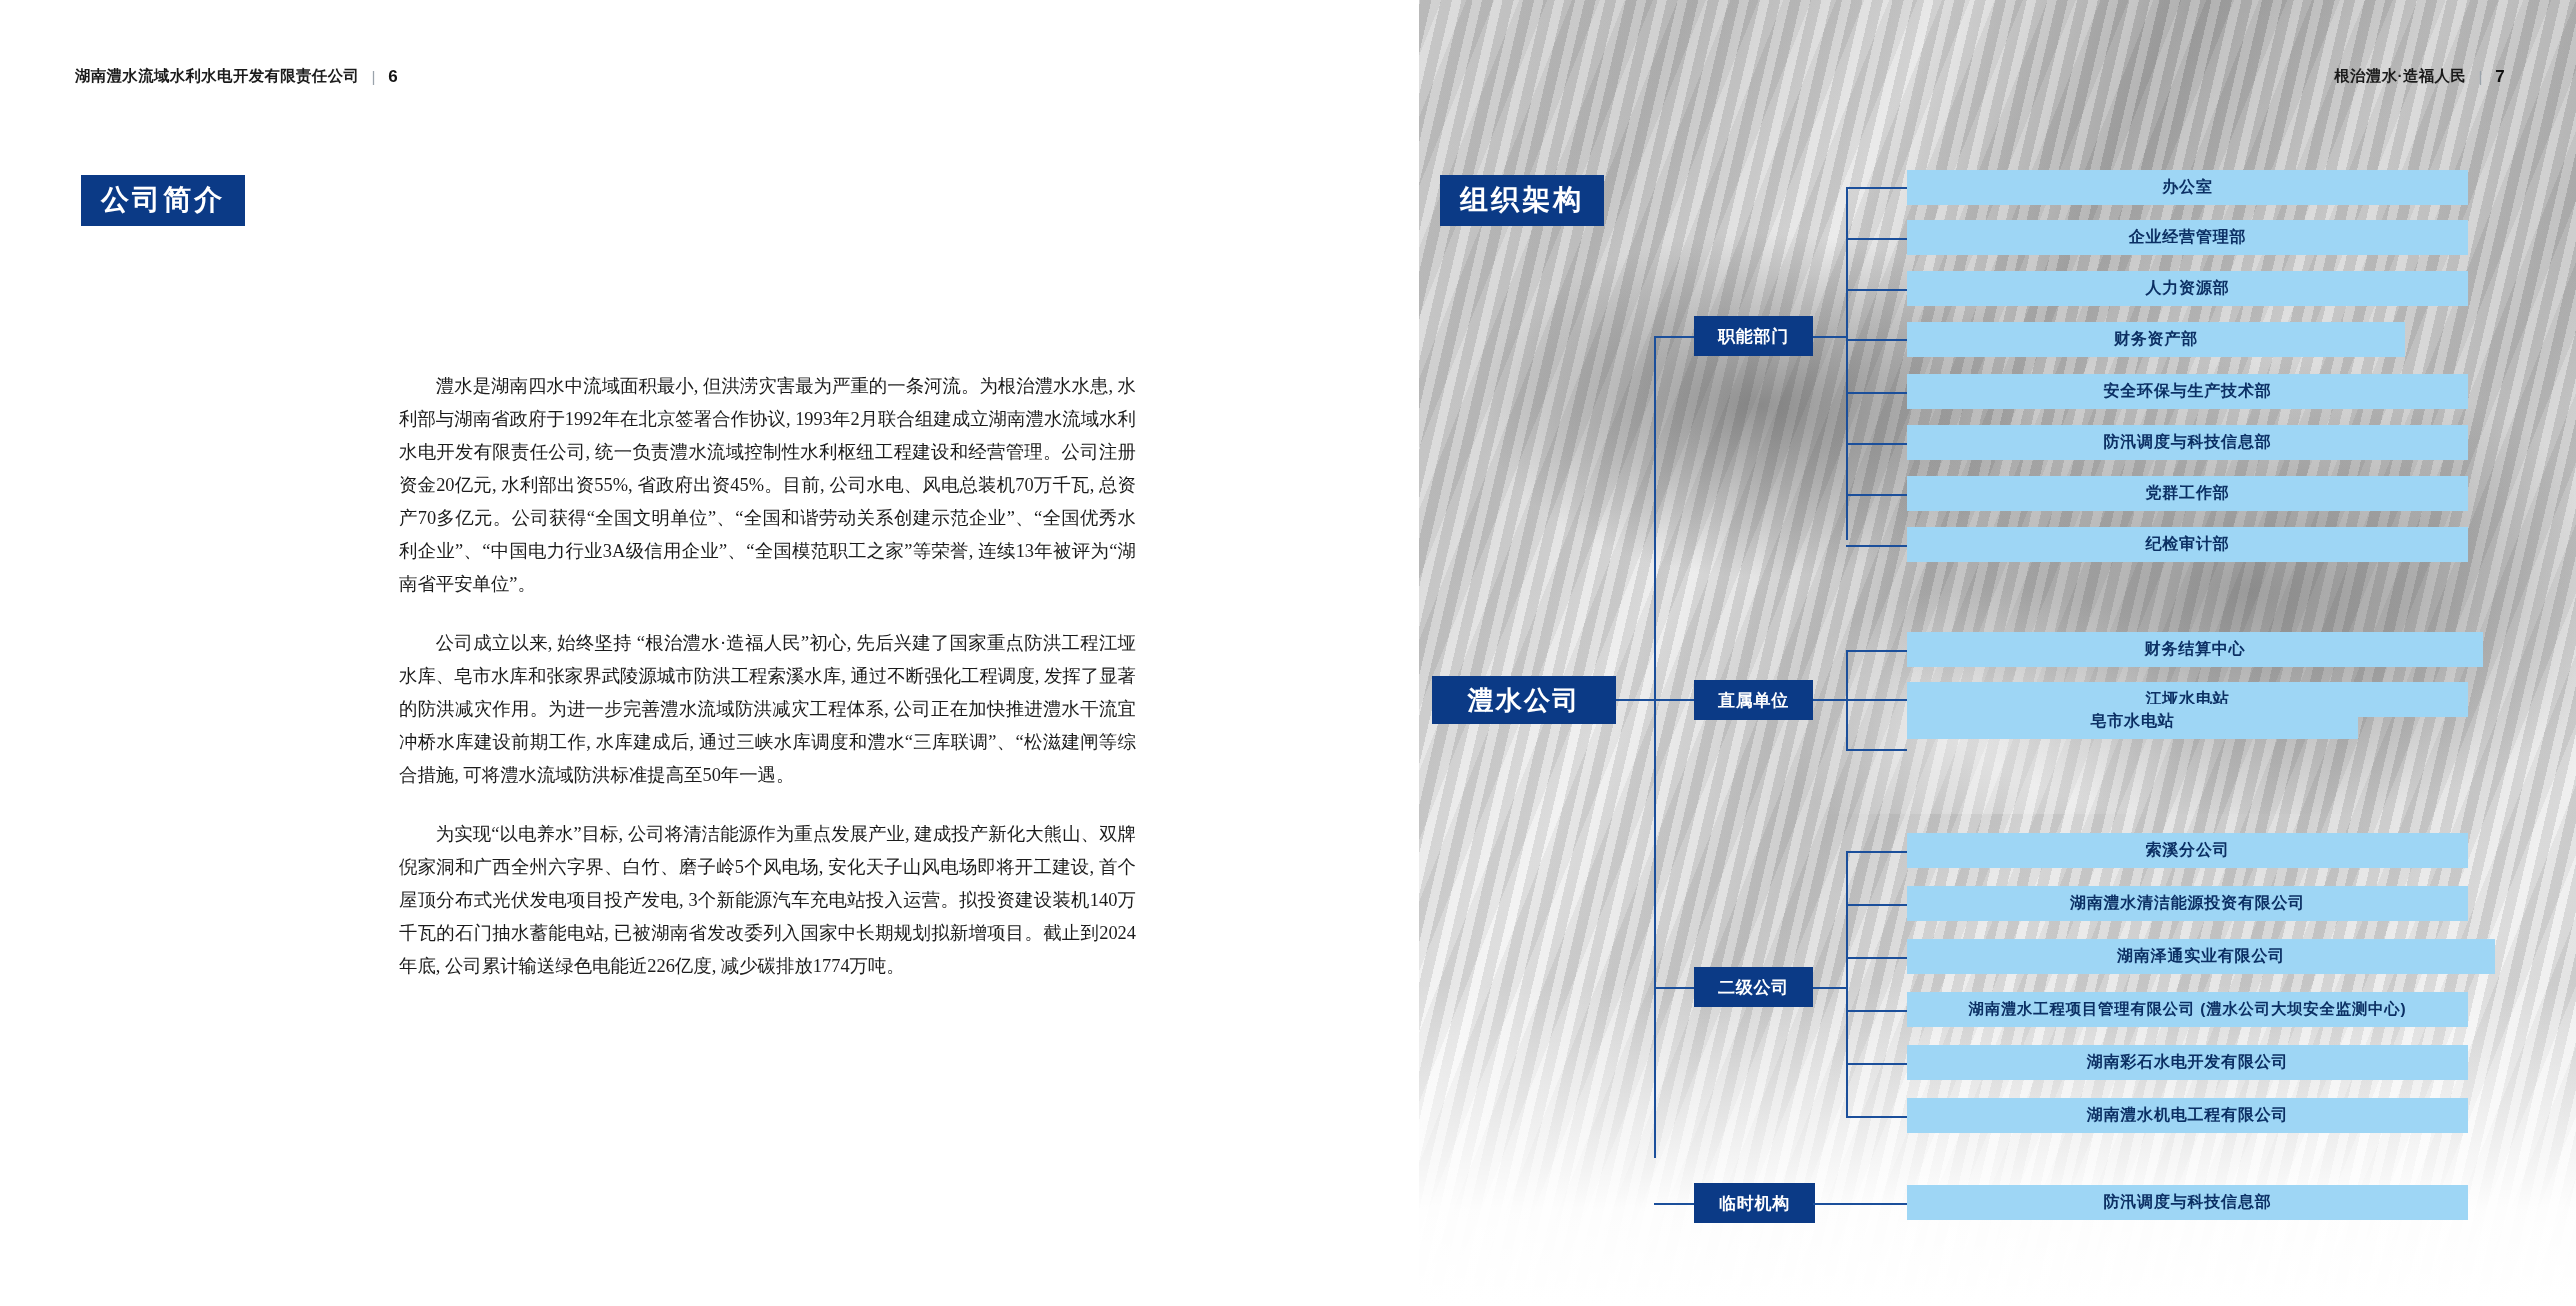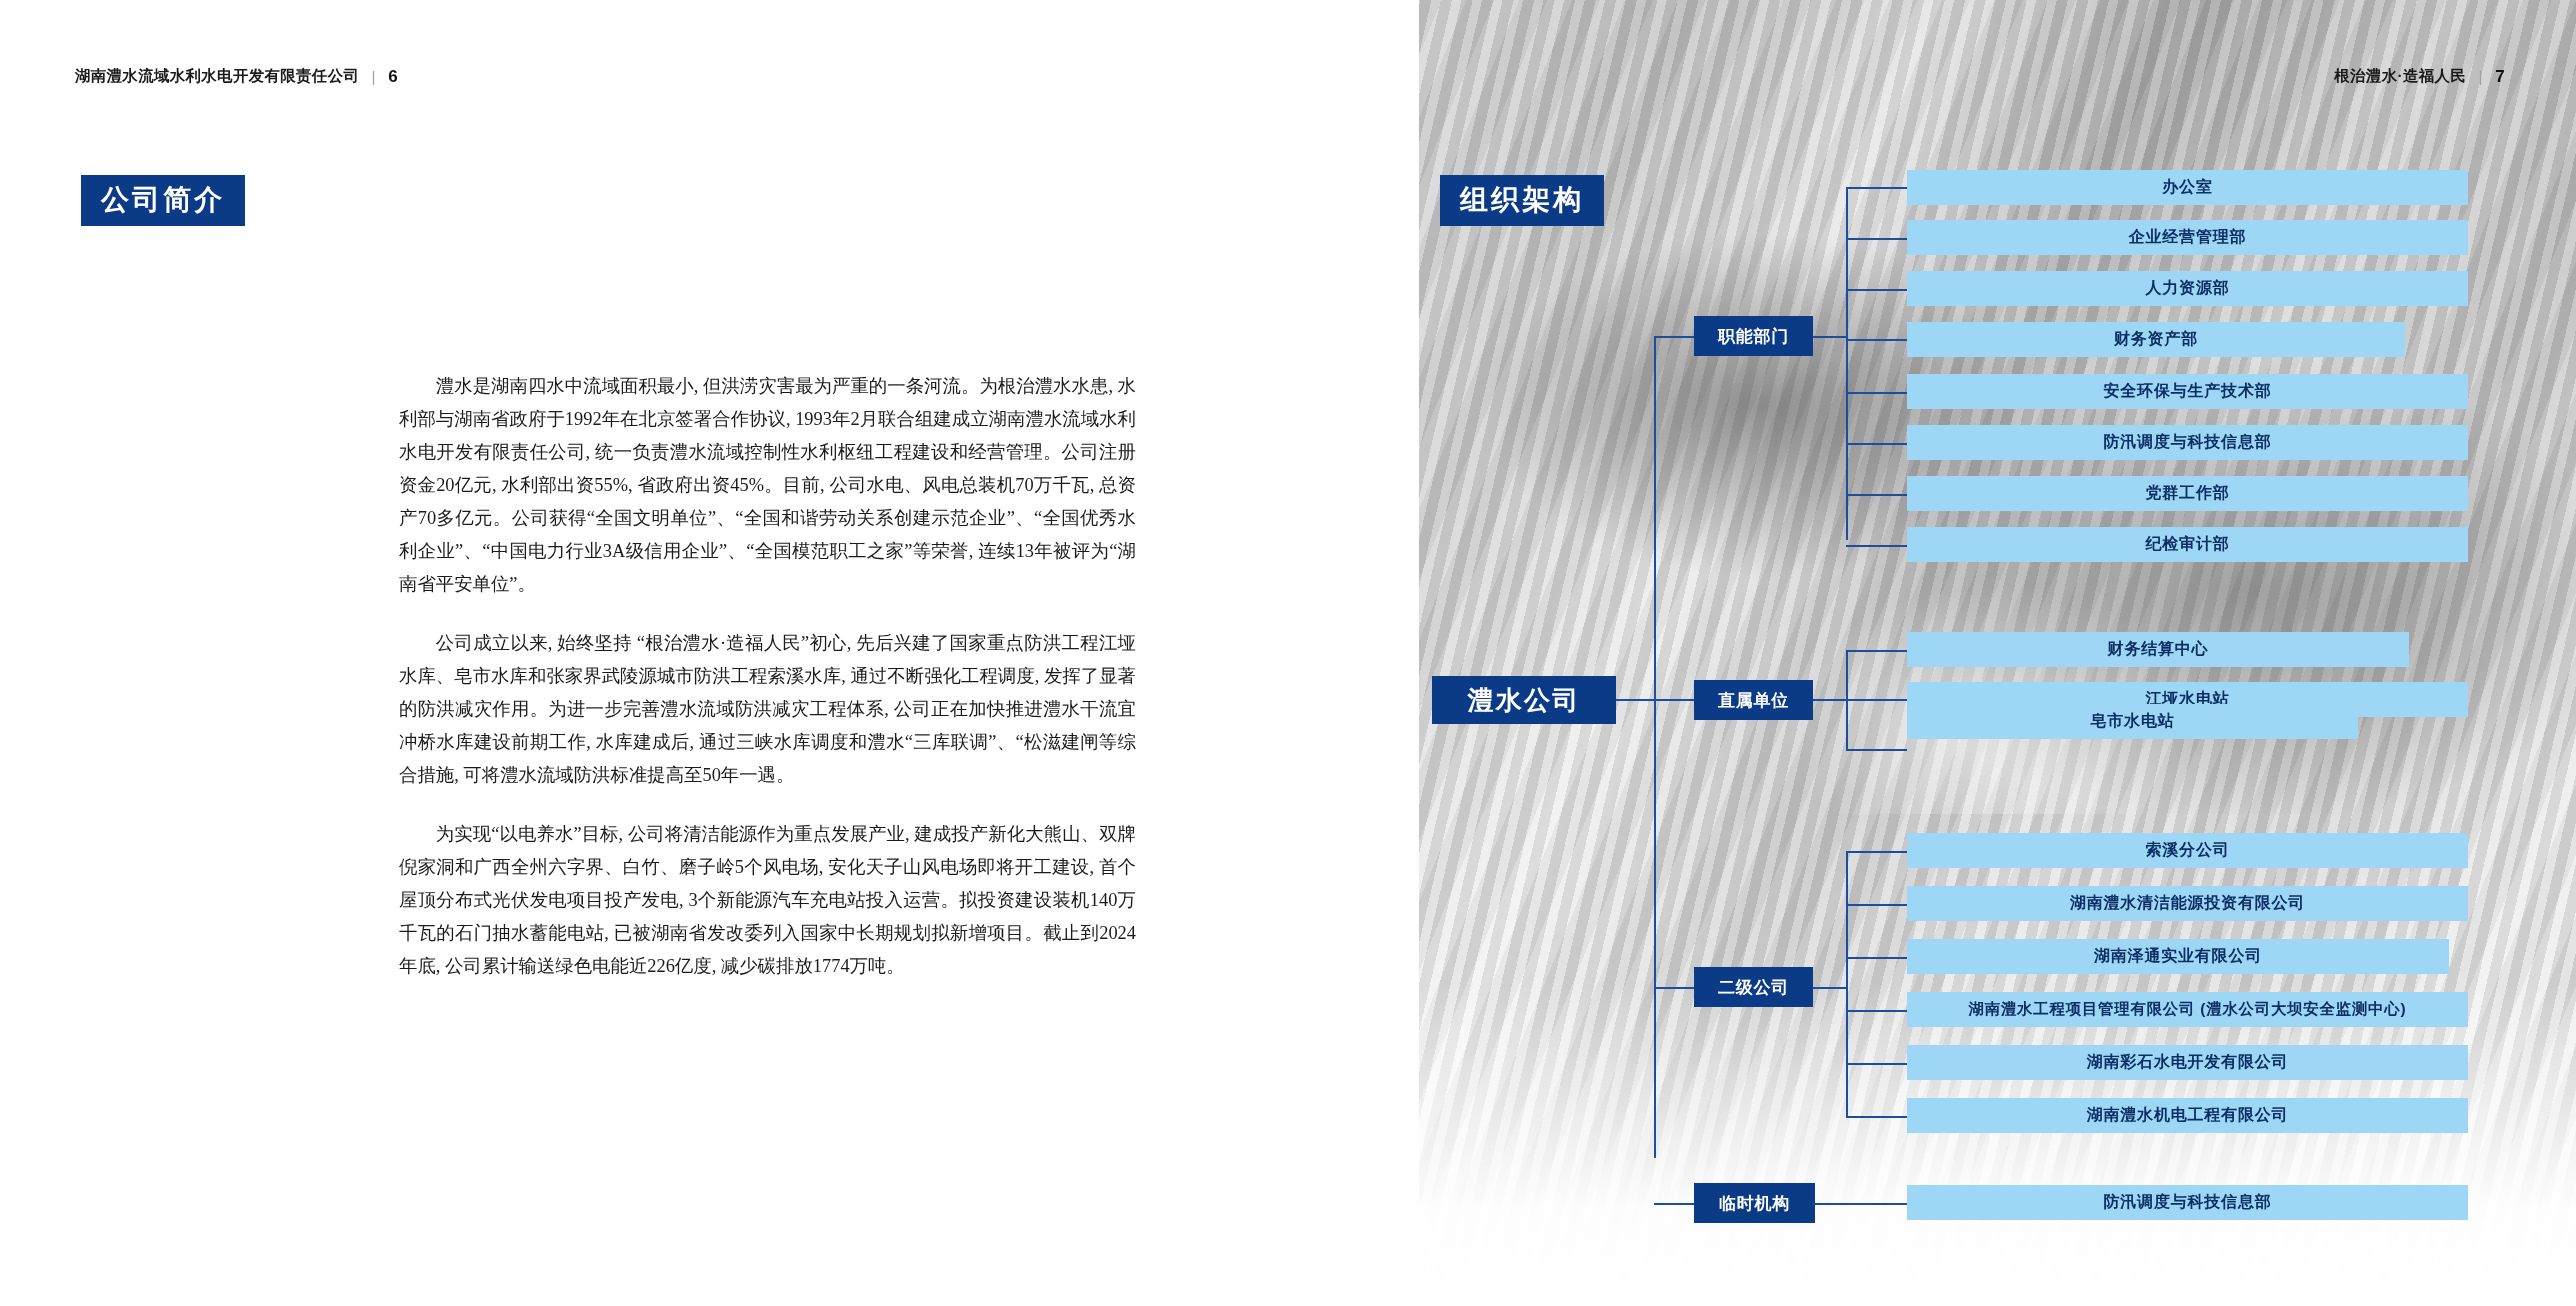--- a/index.html
+++ b/index.html
@@ -266,41 +266,41 @@
 
   <div class="conn conn-h" style="left:556px; top:545px; width:61px;"></div>
   <div class="node node-leaf" style="left:617px; top:527px; width:561px;">纪检审计部</div>
 
   <div class="conn conn-h" style="left:364px; top:699px; width:40px;"></div>
   <div class="node node-group" style="left:404px; top:680px; width:119px;">直属单位</div>
   <div class="conn conn-h" style="left:523px; top:699px; width:34px;"></div>
   <div class="conn conn-v" style="left:556px; top:650px; height:100px;"></div>
 
   <div class="conn conn-h" style="left:556px; top:650px; width:61px;"></div>
-  <div class="node node-leaf" style="left:617px; top:632px; width:502px;">财务结算中心</div>
+  <div class="node node-leaf" style="left:617px; top:632px; width:576px;">财务结算中心</div>
 
   <div class="conn conn-h" style="left:556px; top:699px; width:61px;"></div>
   <div class="node node-leaf" style="left:617px; top:682px; width:561px;">江垭水电站</div>
 
   <div class="conn conn-h" style="left:556px; top:749px; width:61px;"></div>
   <div class="node node-leaf" style="left:617px; top:704px; width:451px;">皂市水电站</div>
 
   <div class="conn conn-h" style="left:364px; top:987px; width:40px;"></div>
   <div class="node node-group" style="left:404px; top:967px; width:119px;">二级公司</div>
   <div class="conn conn-h" style="left:523px; top:987px; width:34px;"></div>
   <div class="conn conn-v" style="left:556px; top:851px; height:265px;"></div>
 
   <div class="conn conn-h" style="left:556px; top:851px; width:61px;"></div>
   <div class="node node-leaf" style="left:617px; top:833px; width:561px;">索溪分公司</div>
 
   <div class="conn conn-h" style="left:556px; top:904px; width:61px;"></div>
   <div class="node node-leaf" style="left:617px; top:886px; width:561px;">湖南澧水清洁能源投资有限公司</div>
 
   <div class="conn conn-h" style="left:556px; top:957px; width:61px;"></div>
-  <div class="node node-leaf" style="left:617px; top:939px; width:542px;">湖南泽通实业有限公司</div>
+  <div class="node node-leaf" style="left:617px; top:939px; width:588px;">湖南泽通实业有限公司</div>
 
   <div class="conn conn-h" style="left:556px; top:1010px; width:61px;"></div>
   <div class="node node-leaf" style="left:617px; top:992px; width:561px; font-size:15.4px;">湖南澧水工程项目管理有限公司 (澧水公司大坝安全监测中心)</div>
 
   <div class="conn conn-h" style="left:556px; top:1063px; width:61px;"></div>
   <div class="node node-leaf" style="left:617px; top:1045px; width:561px;">湖南彩石水电开发有限公司</div>
 
   <div class="conn conn-h" style="left:556px; top:1116px; width:61px;"></div>
   <div class="node node-leaf" style="left:617px; top:1098px; width:561px;">湖南澧水机电工程有限公司</div>
 

